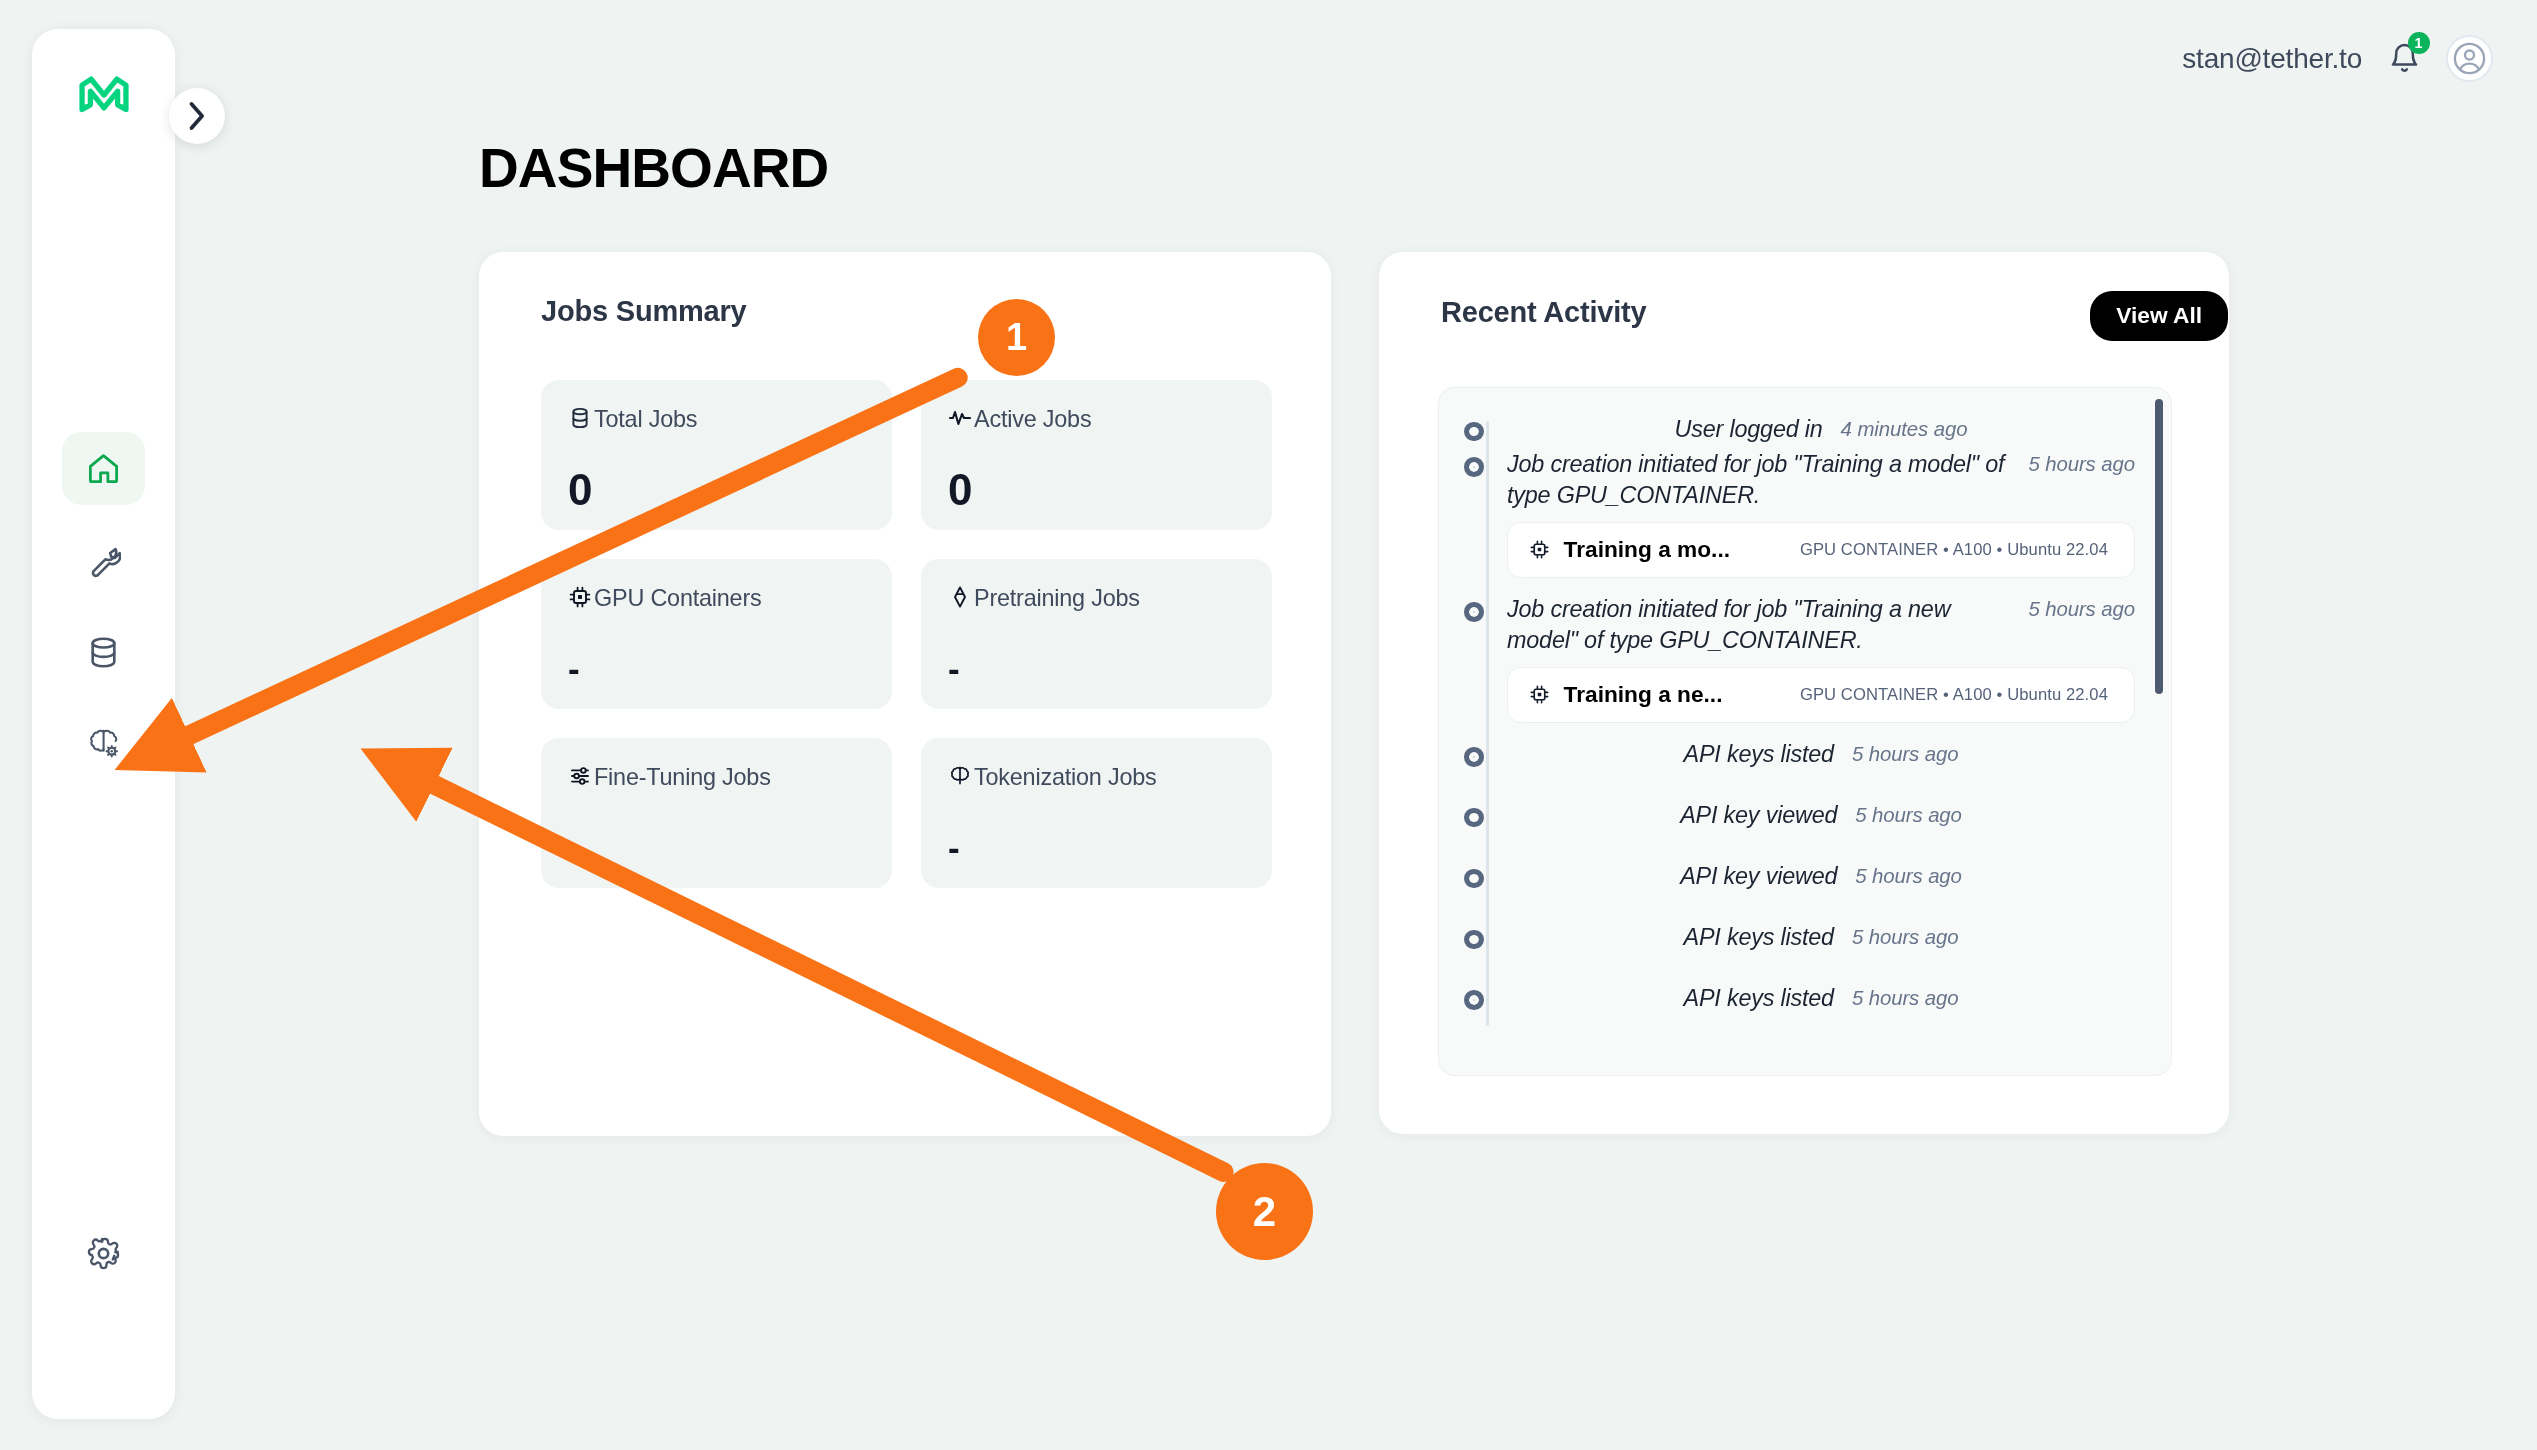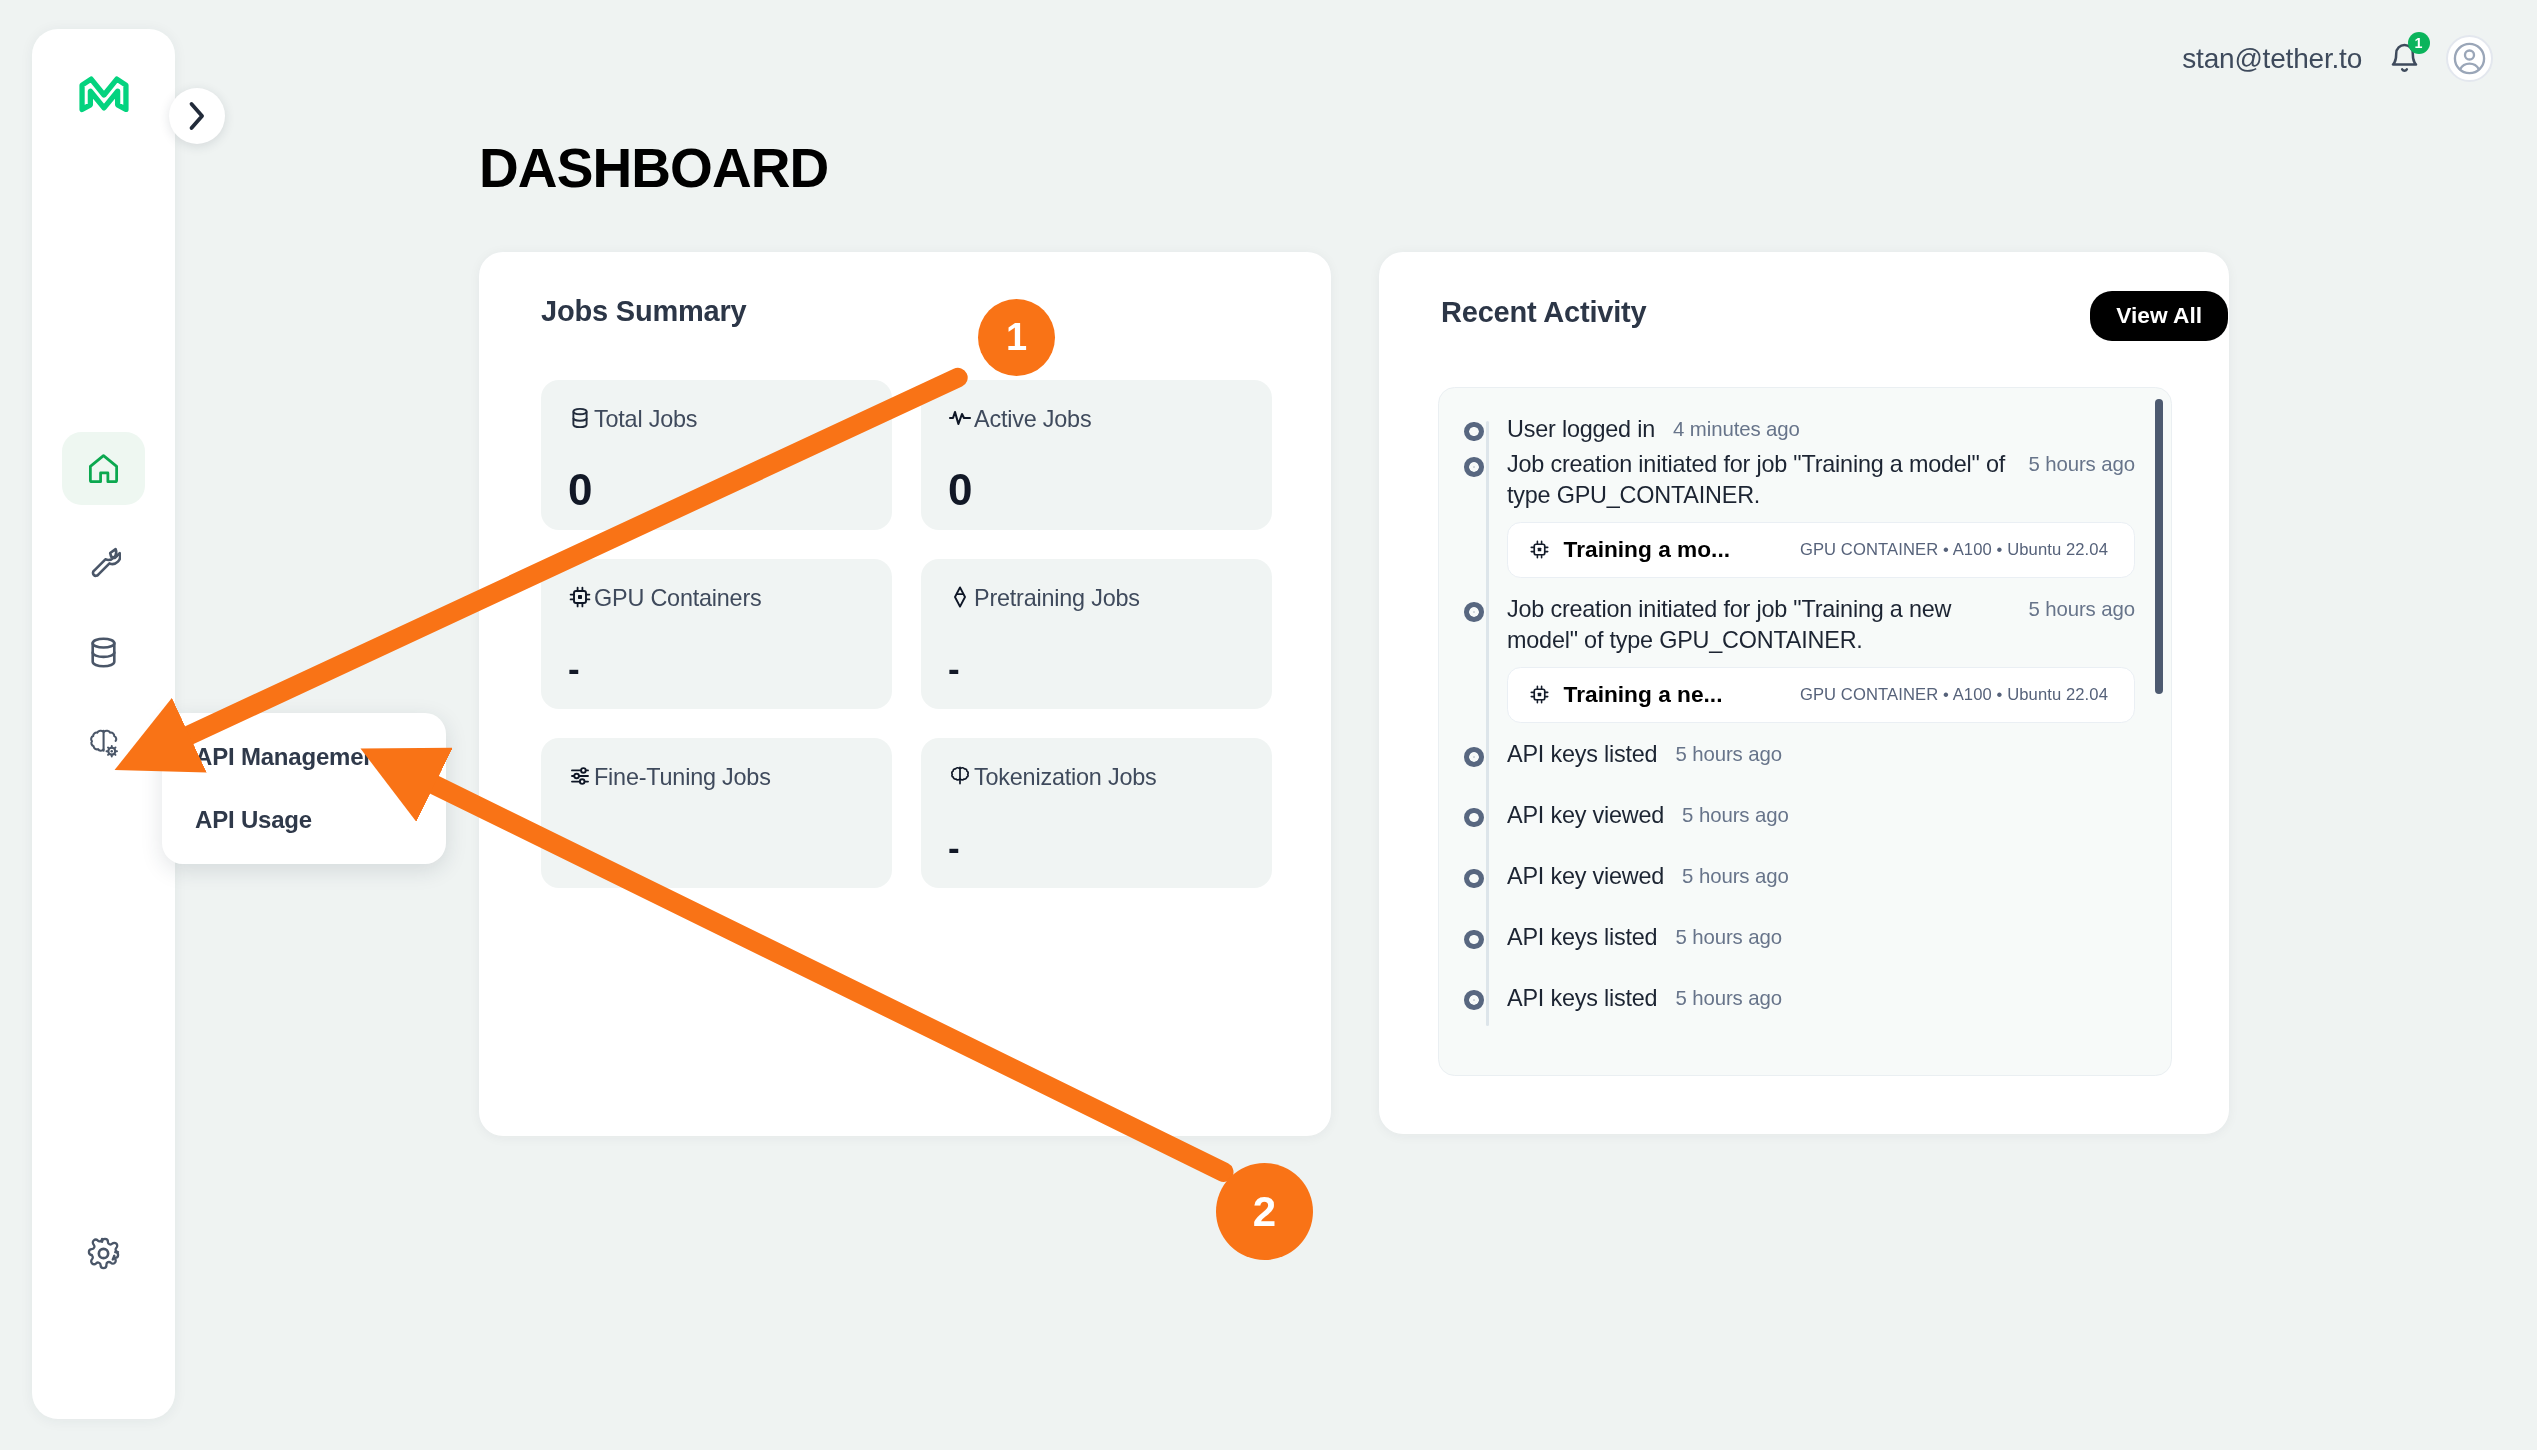--- a/index.html
+++ b/index.html
@@ -133,22 +133,22 @@
     width: 3px; background: #dde5ea; border-radius: 1.5px;
   }
   .act-row { position: relative; padding-left: 35px; margin-bottom: 4.5px; }
   .act-dot {
     position: absolute; left: -7.6px; top: 7.6px;
     width: 19.6px; height: 19.6px; border-radius: 50%;
     background: #586780; border: 5.3px solid #586780;
     box-shadow: inset 0 0 0 4.5px #f7faf9;
   }
   .act-line {
-    display: flex; justify-content: flex-start;
-    align-items: flex-start; gap: 18px;
+    display: flex; justify-content: center;
+    align-items: flex-start; gap: 18px; font-style: italic;
   }
   .act-text {
     font-size: 23.4px; color: #1c2432; line-height: 1.32;
     max-width: 529px; letter-spacing: -0.2px;
   }
   .act-time {
     font-size: 20.4px; color: #67748a; white-space: nowrap;
     padding-top: 3.8px; letter-spacing: -0.1px;
   }
   .job-chip {
@@ -472,24 +472,20 @@
         <div class="act-line">
           <div class="act-text">API keys listed</div>
           <div class="act-time">5 hours ago</div>
         </div>
       </div>
 
     </div>
     <div class="feed-scrollbar"></div>
   </div>
 
-  <div class="flyout">
-    <div class="flyout-item">API Management</div>
-    <div class="flyout-item">API Usage</div>
-  </div>
 
   <svg class="anno-svg" viewBox="0 0 3360 1920">
     <defs>
       <marker id="arrowhead" markerWidth="4.2" markerHeight="4.2" refX="1.5" refY="2.1" orient="auto">
         <path d="M0,0 L4.2,2.1 L0,4.2 Z" fill="#f97316"></path>
       </marker>
     </defs>
     <line x1="1268" y1="500" x2="215" y2="990" stroke="#f97316" stroke-width="26" stroke-linecap="round" marker-end="url(#arrowhead)"></line>
     <line x1="1620" y1="1552" x2="540" y2="1022" stroke="#f97316" stroke-width="26" stroke-linecap="round" marker-end="url(#arrowhead)"></line>
   </svg>

